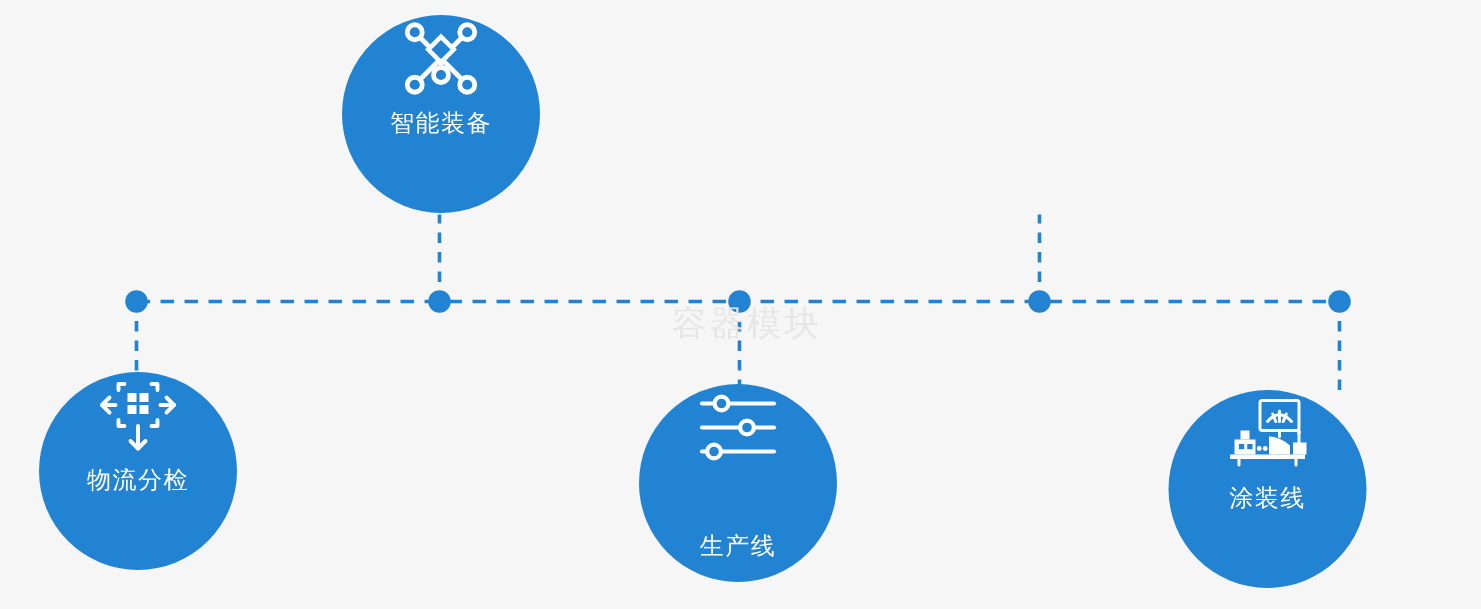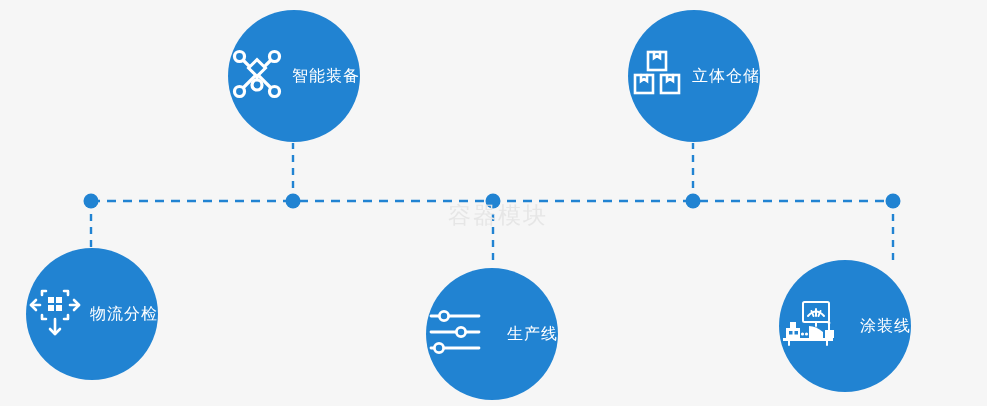--- a/index.html
+++ b/index.html
@@ -40,22 +40,23 @@
     user-select: none;
     white-space: nowrap;
   }
   .node-circle {
     position: absolute;
     width: 132px;
     height: 132px;
     border-radius: 50%;
     background: #2183d2;
     display: flex;
+    flex-direction: column;
     align-items: center;
-    justify-content: space-between;
+    justify-content: flex-start;
     box-sizing: border-box;
   }
   .node-circle .icon-wrap {
     width: 58px;
     height: 58px;
     display: flex;
     align-items: center;
     justify-content: center;
     margin-bottom: 4px;
   }
@@ -66,21 +67,21 @@
     color: #ffffff;
     font-size: 16px;
     letter-spacing: 1px;
     white-space: nowrap;
     text-align: center;
   }
   
   .pos-smart-equipment { left: 228px; top: 10px; }
   .pos-warehouse       { left: 628px; top: 10px; }
   .pos-logistics       { left: 26px;  top: 248px; }
-  .pos-production      { left: 426px; top: 268px; }
+  .pos-production      { left: 426px; top: 256px; gap: 36px; }
   .pos-painting        { left: 779px; top: 260px; }
 </style>
 </head>
 <body>
 
 <div id="stage">
 
   <svg class="connector-layer" viewBox="0 0 987 406" width="987" height="406" xmlns="http://www.w3.org/2000/svg">
 
     <line x1="91" y1="201" x2="893" y2="201" stroke="#2183d2" stroke-width="2.4" stroke-dasharray="9 7"></line>
@@ -111,33 +112,20 @@
         <circle cx="44.5" cy="9.5" r="5" fill="#2183d2"></circle>
         <circle cx="9.5" cy="44.5" r="5" fill="#2183d2"></circle>
         <circle cx="44.5" cy="44.5" r="5" fill="#2183d2"></circle>
         <rect x="21" y="15" width="12" height="12" transform="rotate(45 27 21)" fill="#2183d2" stroke-width="3"></rect>
         <circle cx="27" cy="38" r="5" fill="#2183d2"></circle>
       </svg>
     </span>
     <span class="node-label">智能装备</span>
   </div>
 
-  <div class="node-circle pos-warehouse">
-    <span class="icon-wrap">
-      <svg width="50" height="50" viewBox="0 0 50 50" xmlns="http://www.w3.org/2000/svg" fill="none" stroke="#ffffff" stroke-width="2.6" stroke-linecap="round">
-        <rect x="16" y="3" width="18" height="18"></rect>
-        <path d="M22 3 L22 9 L25 7 L28 9 L28 3"></path>
-        <rect x="3" y="26" width="18" height="18"></rect>
-        <path d="M9 26 L9 32 L12 30 L15 32 L15 26"></path>
-        <rect x="29" y="26" width="18" height="18"></rect>
-        <path d="M35 26 L35 32 L38 30 L41 32 L41 26"></path>
-      </svg>
-    </span>
-    <span class="node-label">立体仓储</span>
-  </div>
 
   <div class="node-circle pos-logistics">
     <span class="icon-wrap">
       <svg width="54" height="52" viewBox="0 0 54 52" xmlns="http://www.w3.org/2000/svg" fill="none" stroke="#ffffff" stroke-width="2.6" stroke-linecap="round" stroke-linejoin="round">
 
         <path d="M18 5 L14 5 L14 9"></path>
         <path d="M36 5 L40 5 L40 9"></path>
         <path d="M14 29 L14 33 L18 33"></path>
         <path d="M40 29 L40 33 L36 33"></path>
 

